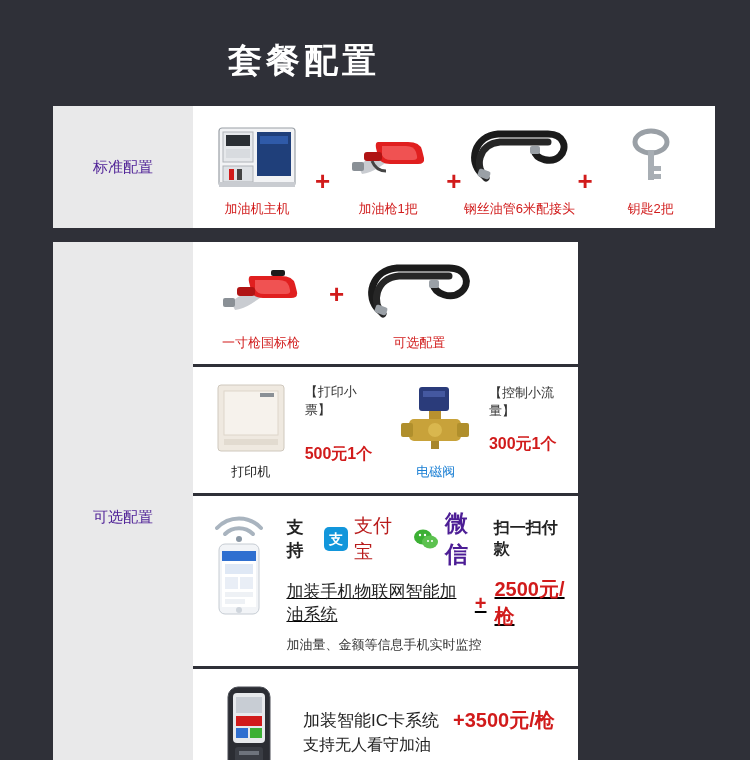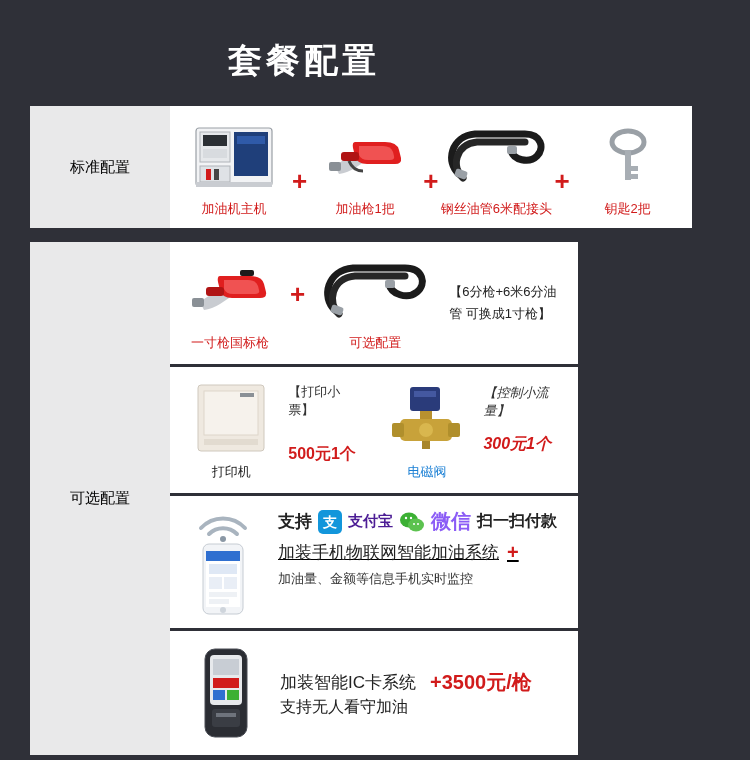--- a/index.html
+++ b/index.html
@@ -22,26 +22,27 @@
   }
 
   
   .section{
     display:flex;
     margin:0 30px 14px 30px;
   }
   .label-col{
     width:140px;
     background:#e9e9ea;
-    color:#000000;
+    color:#4c1d95;
     font-size:15px;
     display:flex;
     align-items:center;
     justify-content:center;
     flex:0 0 140px;
+    margin-left:23px;
   }
   .content-col{
     flex:1 1 auto;
     background:#ffffff;
     display:flex;
     flex-direction:column;
   }
   .sep{
     height:3px;
     background:#2f3038;
@@ -99,22 +100,22 @@
   .txt-small{color:#333;font-size:13px;}
 
   
   svg{display:block;}
 
   .cap-blue{font-size:13px;color:#1a7fd4;margin-top:4px;text-align:center;}
   .cap-dark{font-size:13px;color:#222;margin-top:4px;text-align:center;}
 
   .wifi-wrap{display:flex;flex-direction:column;align-items:center;width:86px;}
   .pay-line{display:flex;align-items:center;gap:6px;font-size:17px;color:#222;font-weight:bold;}
-  .ali{color:#4c1d95;font-weight:bold;font-size:15px;}
-  .wx{color:#8b5cf6;font-weight:bold;font-size:20px;}
+  .ali{color:#b91c1c;font-weight:normal;font-size:19px;}
+  .wx{color:#4c1d95;font-weight:bold;font-size:23px;}
   .line2{display:flex;align-items:center;gap:8px;margin-top:6px;text-decoration:underline;}
   .line3{font-size:13px;color:#333;margin-top:6px;}
 </style>
 </head>
 <body>
 
 <div class="page">
 
   <div class="title">套餐配置</div>
 
@@ -216,21 +217,20 @@
               <path d="M20 54 C6 42 12 14 38 12 L90 12 C108 12 112 28 102 36 C92 44 76 38 74 28" stroke="#1b1b1b" stroke-width="7" fill="none" stroke-linecap="round"></path>
               <path d="M24 58 C12 48 16 22 40 20 L90 20" stroke="#262626" stroke-width="7" fill="none" stroke-linecap="round"></path>
               <rect x="16" y="50" width="12" height="8" rx="2" fill="#9aa0a6" transform="rotate(20 22 54)"></rect>
               <rect x="70" y="24" width="10" height="8" rx="2" fill="#9aa0a6"></rect>
             </svg>
           </div>
           <div class="cap">可选配置</div>
         </div>
 
         <div class="note" style="margin-left:14px;">
-          <div>【6分枪+6米6分油管 可换成1寸枪】</div>
         </div>
       </div>
 
       <div class="sep"></div>
 
       <div class="opt-row" style="justify-content:flex-start;">
         <div class="item" style="width:110px;">
           <div class="img-box" style="height:80px;">
             <svg width="86" height="80" viewBox="0 0 86 80">
               <rect x="10" y="6" width="66" height="66" rx="3" fill="#efe9e0" stroke="#cfc8bd"></rect>
@@ -256,21 +256,21 @@
               <rect x="18" y="40" width="52" height="22" rx="5" fill="#c8a23a"></rect>
               <rect x="10" y="44" width="12" height="14" rx="2" fill="#b08f2c"></rect>
               <rect x="66" y="44" width="12" height="14" rx="2" fill="#b08f2c"></rect>
               <circle cx="44" cy="51" r="7" fill="#d9b74e"></circle>
               <rect x="40" y="62" width="8" height="8" fill="#a8862a"></rect>
             </svg>
           </div>
           <div class="cap-blue">电磁阀</div>
         </div>
 
-        <div style="margin-left:8px;margin-bottom:22px;font-style:italic;">
+        <div style="margin-left:8px;margin-bottom:22px;">
           <div class="txt-small" style="margin-bottom:14px;">【控制小流量】</div>
           <div class="price-red">300元1个</div>
         </div>
       </div>
 
       <div class="sep"></div>
 
       <div class="opt-row" style="align-items:flex-start;">
         <div class="wifi-wrap">
           <div>
@@ -317,20 +317,21 @@
                 <circle cx="15" cy="14" r="1" fill="#fff"></circle>
                   <circle cx="19" cy="14" r="1" fill="#fff"></circle>
               </svg>
             </span>
             <span class="wx">微信</span>
             <span class="txt-dark">扫一扫付款</span>
           </div>
           <div class="line2">
             <span class="txt-dark" style="font-size:17px;">加装手机物联网智能加油系统</span>
             <span class="big-red">+</span>
+            <span class="big-red">2500元/枪</span>
           </div>
           <div class="line3">加油量、金额等信息手机实时监控</div>
         </div>
       </div>
 
       <div class="sep"></div>
 
       <div class="opt-row" style="align-items:center;padding:16px 10px;">
         <div style="width:92px;display:flex;justify-content:center;">
           <svg width="62" height="92" viewBox="0 0 62 92">

